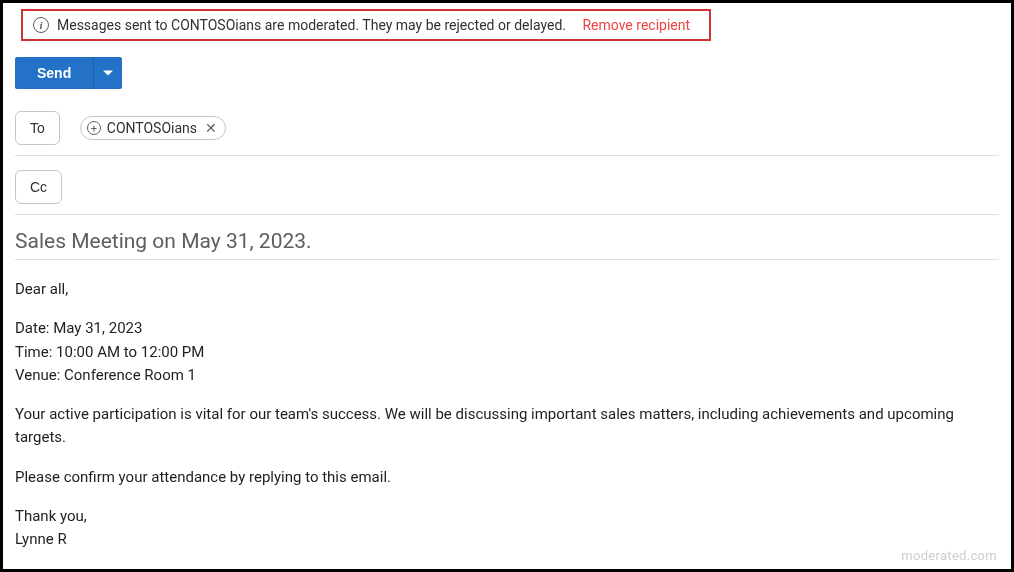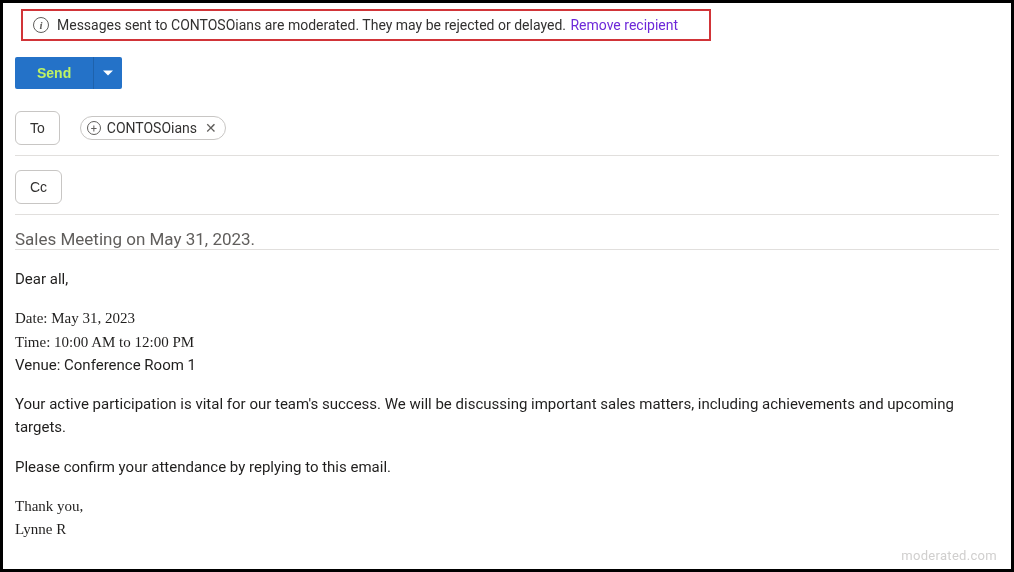--- a/index.html
+++ b/index.html
@@ -41,31 +41,31 @@
       color: #605e5c;
       font-style: italic;
       font-family: Georgia, serif;
       font-weight: bold;
       flex-shrink: 0;
     }
     .mailtip-text {
       color: #323130;
     }
     .mailtip-link {
-      color: #6d28d9;
-      cursor: pointer;
-      margin-left: 1px;
+      color: #ef4444;
+      cursor: pointer;
+      margin-left: 13px;
     }
     .send-row {
       margin: 16px 0 0 12px;
       display: flex;
     }
     .send-button {
       background: #2472c8;
-      color: #bef264;
+      color: #ffffff;
       border: none;
       padding: 8px 22px;
       font-size: 14px;
       font-weight: 600;
       cursor: pointer;
       border-radius: 2px 0 0 2px;
     }
     .send-dropdown {
       background: #2472c8;
       border: none;
@@ -130,36 +130,35 @@
     .cc-row {
       display: flex;
       align-items: flex-start;
       margin: 14px 12px 0 12px;
       border-bottom: 1px solid #e1dfdd;
       padding-bottom: 10px;
     }
     .subject-row {
       margin: 14px 12px 0 12px;
       border-bottom: 1px solid #e1dfdd;
-      padding-bottom: 0;
-      color: #605e5c;
-      font-size: 17px;
+      padding-bottom: 6px;
+      color: #605e5c;
+      font-size: 21px;
     }
     .body-area {
       margin: 18px 12px 0 12px;
       font-size: 15px;
       line-height: 1.55;
       color: #201f1e;
     }
     .body-area p {
       margin-bottom: 16px;
     }
     .body-area .tight {
       margin-bottom: 0;
-      font-family: Liberation Serif, serif;
     }
     .watermark {
       position: absolute;
       bottom: 6px;
       right: 14px;
       color: #d0cfce;
       font-size: 13px;
       letter-spacing: 0.3px;
     }
   </style>

